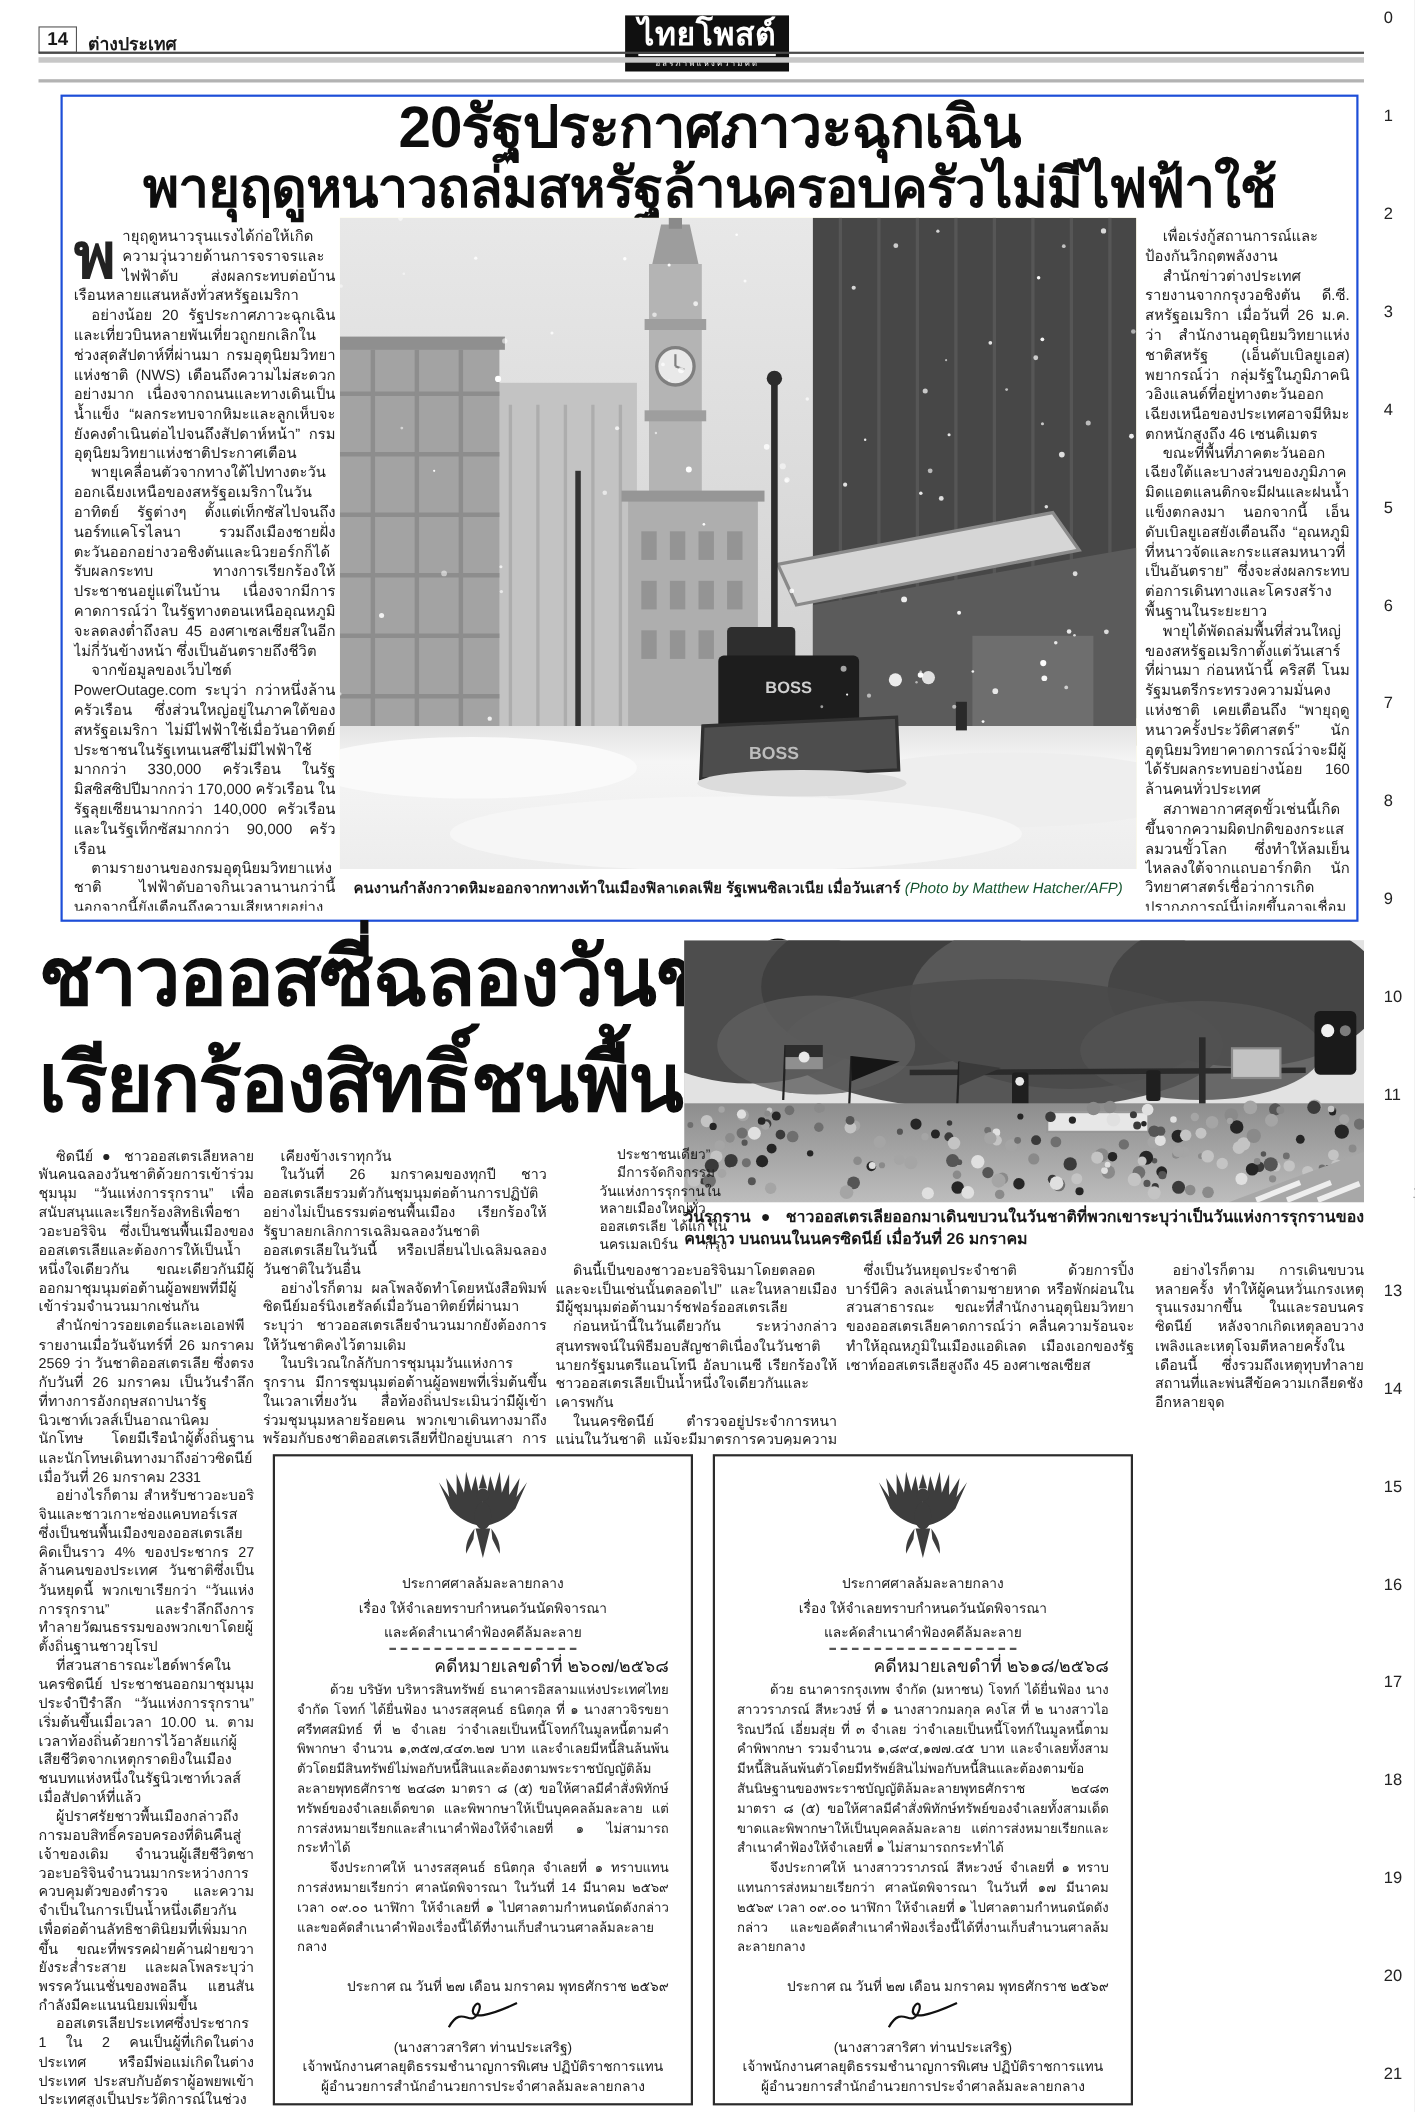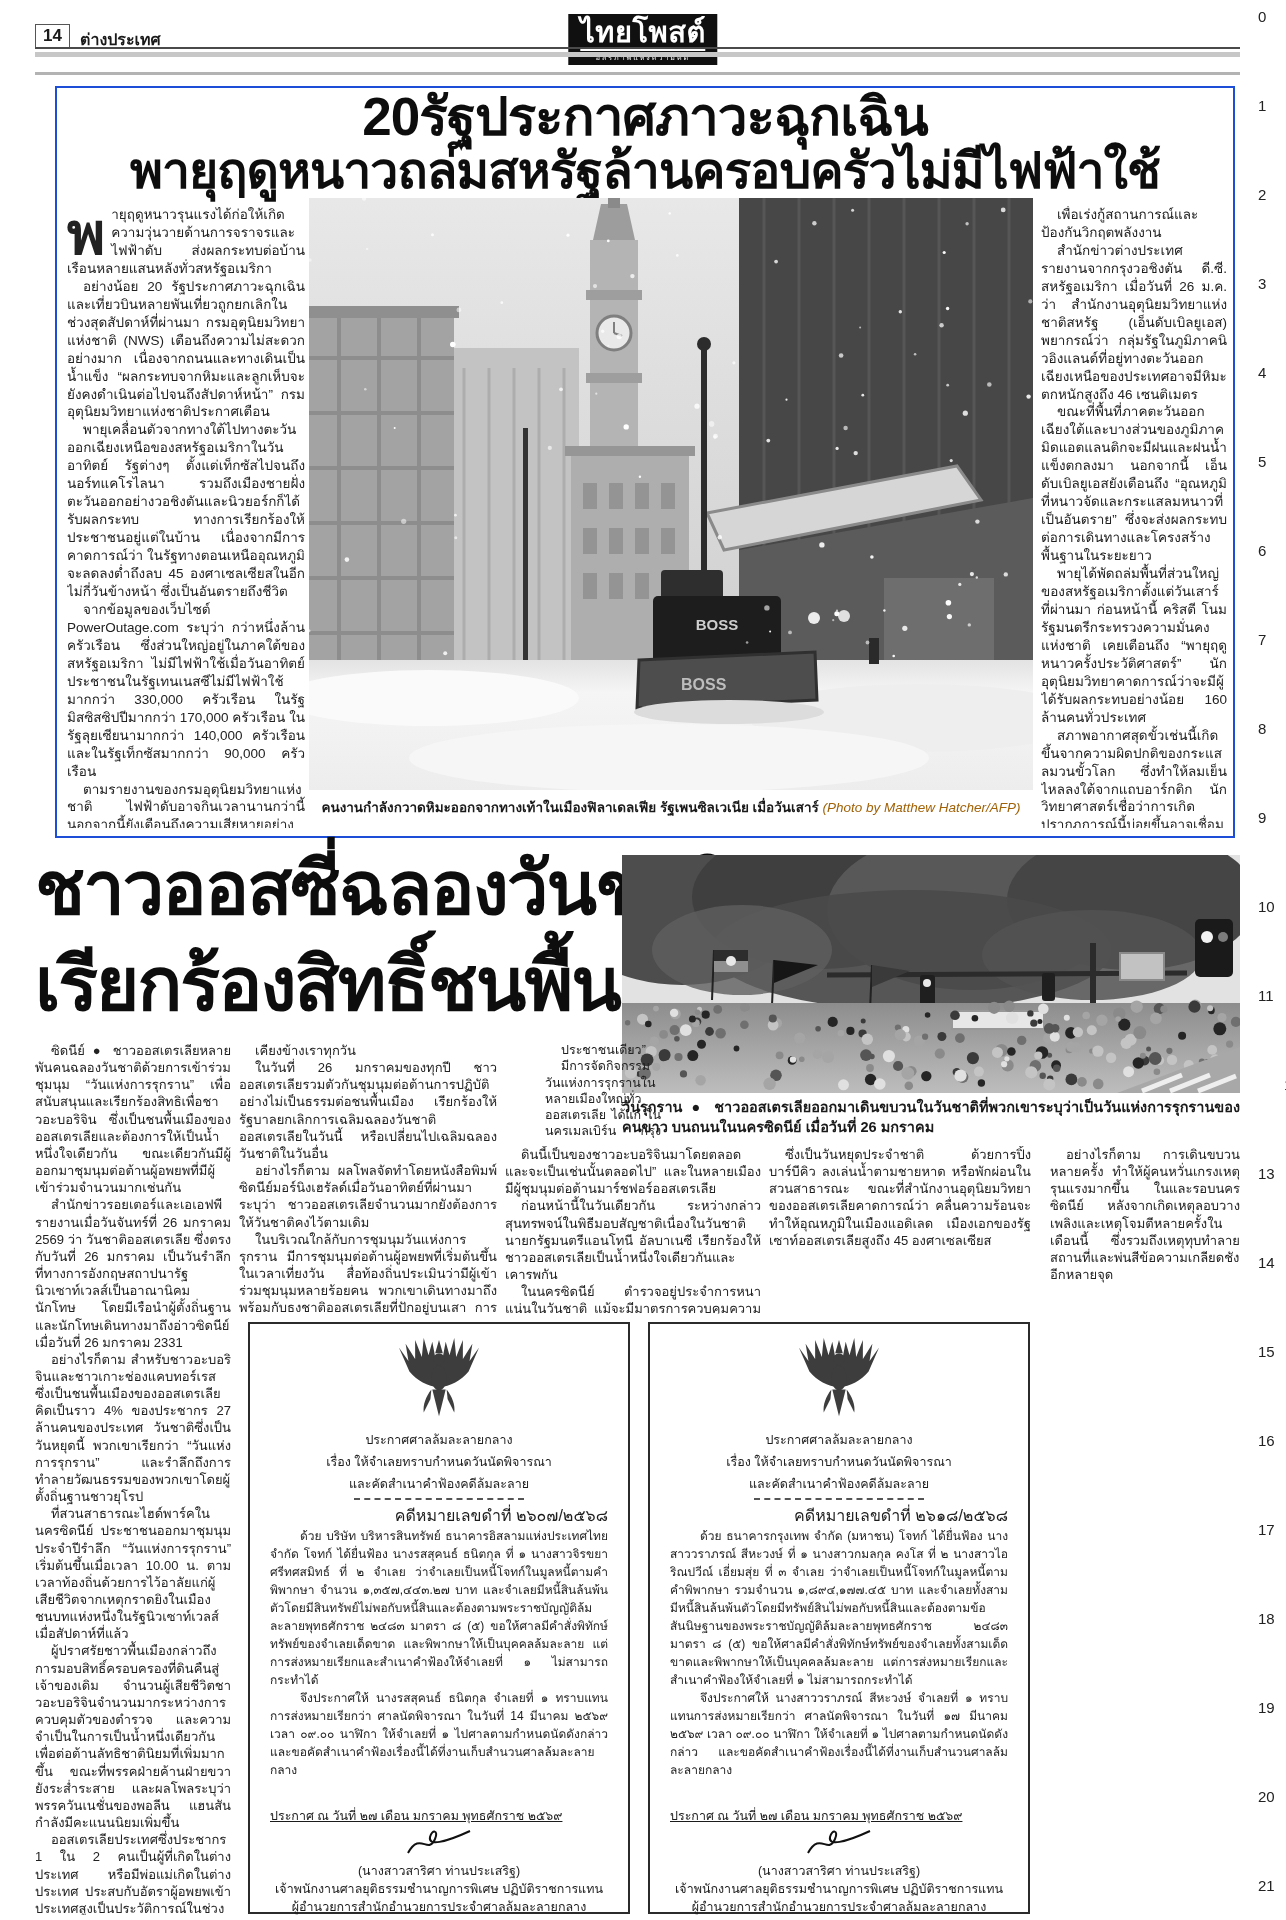--- a/index.html
+++ b/index.html
@@ -27,21 +27,21 @@
   .a1-head2 { top:58px; font-size:50px; }
   .newscol { position:absolute; overflow:hidden; text-align:justify; color:#222; }
   .newscol p, .para { margin:0; text-indent:16px; }
   #a1-left  { left:10px; top:118px; width:238px; bottom:8px; font-size:13.5px; line-height:1.33; }
   #a1-right { left:984px; top:118px; width:186px; bottom:8px; font-size:13.5px; line-height:1.33; }
   .dropcap { float:left; font-size:58px; line-height:0.82; font-weight:bold; padding:4px 6px 0 0; text-indent:0; }
   .lede-p { text-indent:0 !important; }
   #a1-photo { position:absolute; left:252px; top:110px; width:724px; height:592px; background:#fef9c3; }
   #a1-caption { position:absolute; left:252px; top:708px; width:724px; text-align:center; font-size:13.5px; }
   #a1-caption .cap-main { font-weight:bold; }
-  #a1-caption .cap-credit { font-style:italic; color:#a16207; }
+  #a1-caption .cap-credit { font-style:italic; color:#14532d; }
 
   
   .a2-head { position:absolute; left:35px; font-weight:bold; line-height:1; letter-spacing:-2px; color:#0d0d0d; font-size:74px; }
   #a2-head1 { top:852px; }
   #a2-head2 { top:948px; }
   #a2-photo { position:absolute; left:622px; top:855px; width:618px; height:238px; background:#cfcfcf; }
   #a2-caption { position:absolute; left:622px; top:1098px; width:618px; font-size:14.5px; font-weight:bold; line-height:1.35; text-align:justify; }
   #a2-col1 { left:35px;  top:1042px; width:196px; height:873px; font-size:13px; line-height:1.32; }
   #a2-col2 { left:239px; top:1042px; width:258px; height:273px; font-size:13px; line-height:1.32; }
   #a2-col3 { left:505px; top:1042px; width:116px; height:96px;  font-size:12.5px; line-height:1.3;margin-left:40px; }
@@ -51,21 +51,21 @@
 
   
   .notice { position:absolute; top:1322px; width:382px; height:592px; border:2px solid #2b2b2b; background:#fff; padding:14px 20px; font-size:12.5px; line-height:1.45; color:#1c1c1c; }
   #notice1 { left:248px; }
   #notice2 { left:648px; }
   .garuda-wrap { text-align:center; }
   .notice-title { text-align:center; margin-top:4px; }
   .notice-dash { width:170px; margin:4px auto 2px auto; border-bottom:2px dashed #555; }
   .notice-caseno { text-align:right; font-size:16px; margin-top:4px; }
   .notice-body p { margin:0; text-indent:30px; text-align:justify; font-size:12px; line-height:1.5; }
-  .notice-date { text-align:left; margin-top:28px; font-size:12.5px;text-decoration:underline; }
+  .notice-date { text-align:right; margin-top:18px; font-size:12.5px; }
   .sig-wrap { text-align:center; margin-top:2px; }
   .notice-signer { text-align:center; font-size:12.5px; line-height:1.45; }
   .notice-footer { margin-top:14px; font-size:12px; line-height:1.5; }
 
   svg text { font-family:"Liberation Sans","DejaVu Sans",sans-serif; }
 </style>
 </head>
 <body>
 
 <div id="page">

